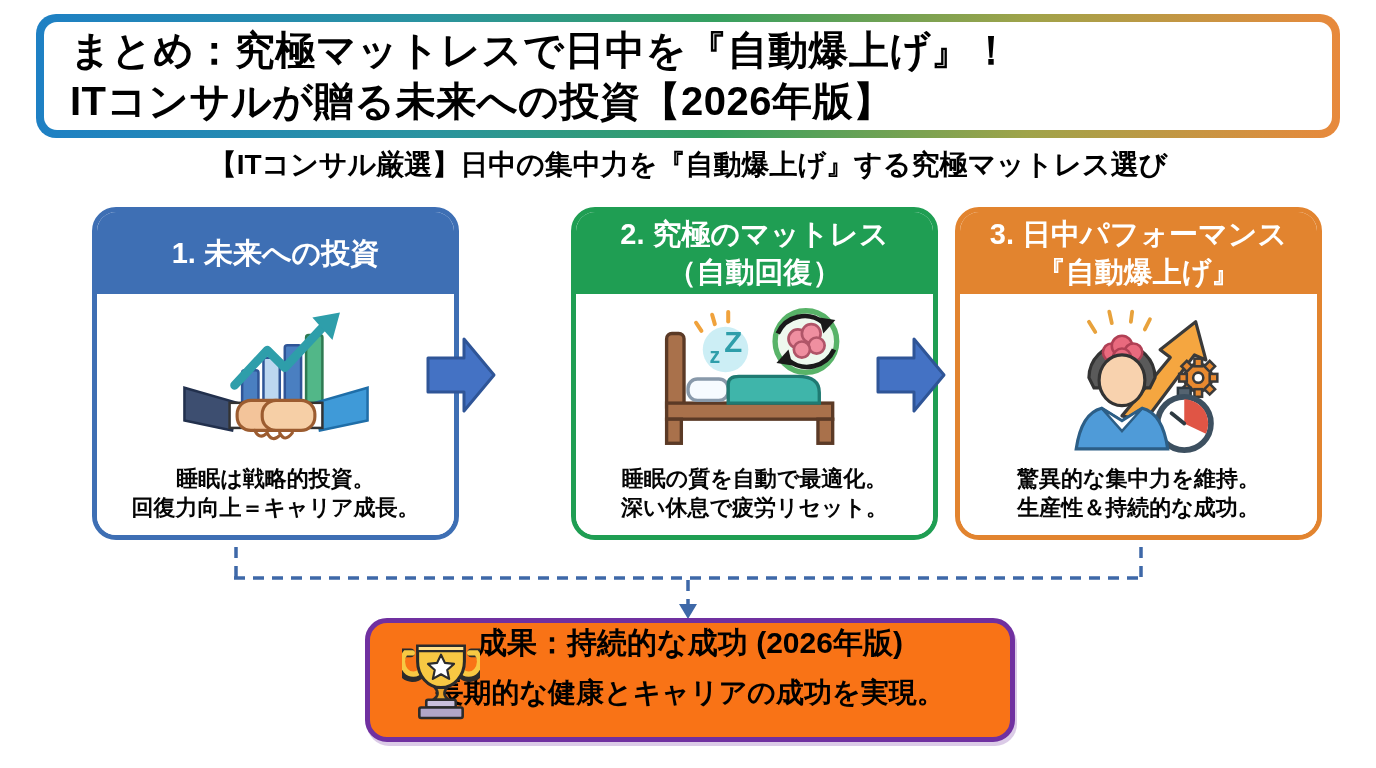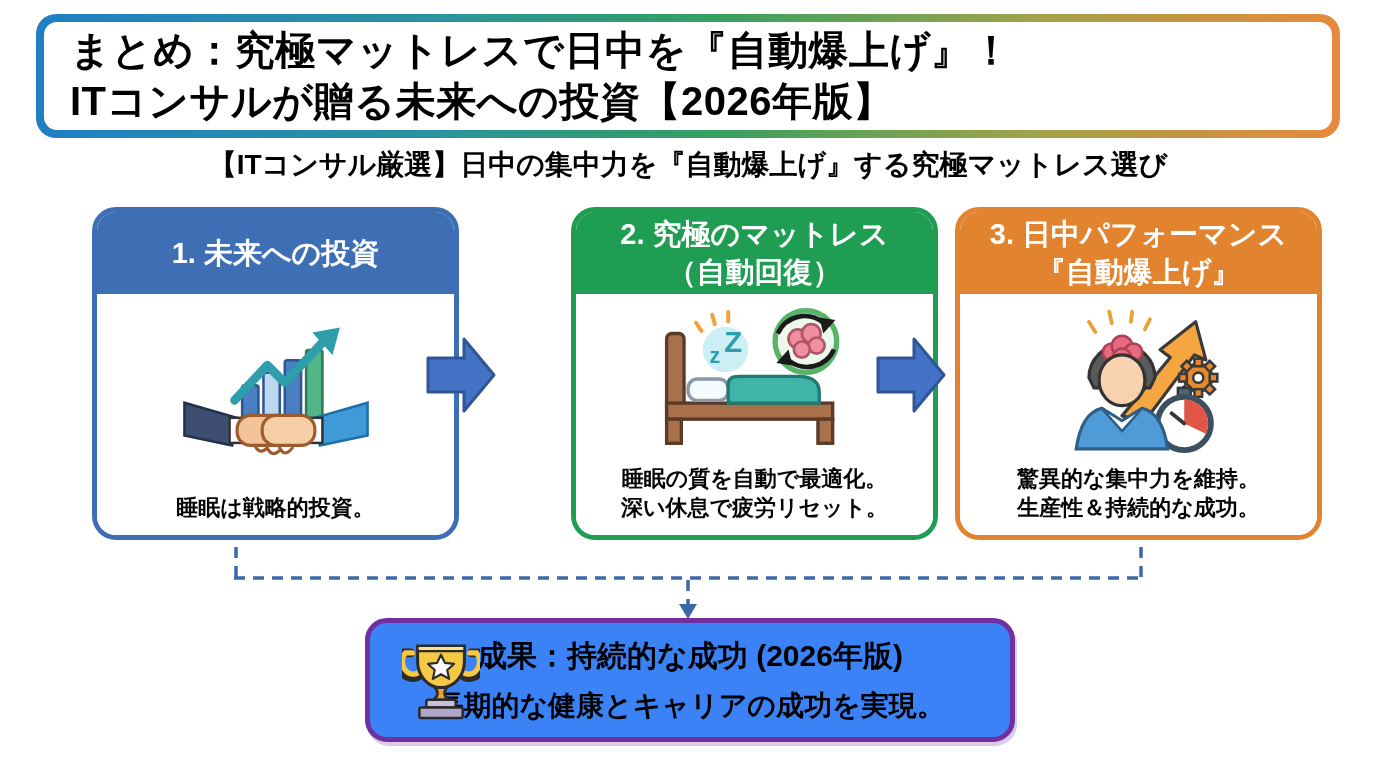--- a/index.html
+++ b/index.html
@@ -37,24 +37,24 @@
 
   
   .flow-arrow { position:absolute; top:336px; width:70px; height:78px; }
   .flow-arrow-1 { left:426px; }
   .flow-arrow-2 { left:876px; }
 
   
   .connectors { position:absolute; left:0; top:0; width:1376px; height:768px; pointer-events:none; }
 
   
-  .result { position:absolute; left:365px; top:618px; width:650px; height:124px; background:#3b82f6;
+  .result { position:absolute; left:365px; top:618px; width:650px; height:124px; background:#f97316;
             border:5px solid #7030a0; border-radius:22px;
             box-shadow:2px 4px 0 rgba(112,48,160,0.25);
-            display:flex; flex-direction:column; justify-content:center; align-items:center; gap:10px; }
+            display:flex; flex-direction:column; align-items:center; gap:10px; }
   .result-title { font-size:30px; font-weight:900; color:#000; }
   .result-desc  { font-size:28px; font-weight:900; color:#000; }
   .result-trophy { position:absolute; left:32px; top:14px; width:78px; height:96px; }
 </style>
 </head>
 <body>
 
 <div class="stage">
 
   <div class="banner">
@@ -83,20 +83,21 @@
           <polygon points="148,66 106,78 110,100 148,92" fill="#3f9ad8" stroke="#1f6ea8" stroke-width="2"></polygon>
           <rect x="38" y="78" width="12" height="20" fill="#ffffff" stroke="#333" stroke-width="2"></rect>
           <rect x="100" y="78" width="12" height="20" fill="#ffffff" stroke="#333" stroke-width="2"></rect>
           <rect x="44" y="76" width="42" height="24" rx="11" fill="#f3c49a" stroke="#9c5c30" stroke-width="2.5"></rect>
           <rect x="64" y="76" width="42" height="24" rx="11" fill="#f6cfa6" stroke="#9c5c30" stroke-width="2.5"></rect>
           <path d="M58 100 q4 8 10 2 M68 102 q4 8 10 2 M78 102 q4 8 10 0" fill="none" stroke="#9c5c30" stroke-width="2.5" stroke-linecap="round"></path>
         </svg>
       </div>
       <div class="step-caption">
         <div>睡眠は戦略的投資。</div>
+        <div>回復力向上＝キャリア成長。</div>
       </div>
     </div>
   </div>
 
   <div class="step step-2">
     <div class="step-header">
       <div>2. 究極のマットレス</div>
       <div>（自動回復）</div>
     </div>
     <div class="step-body">

